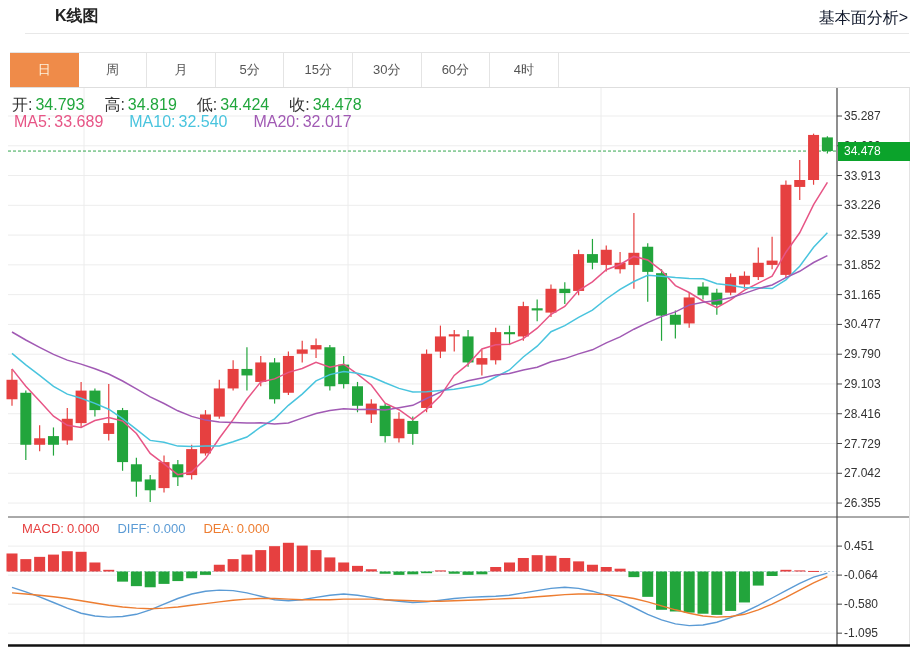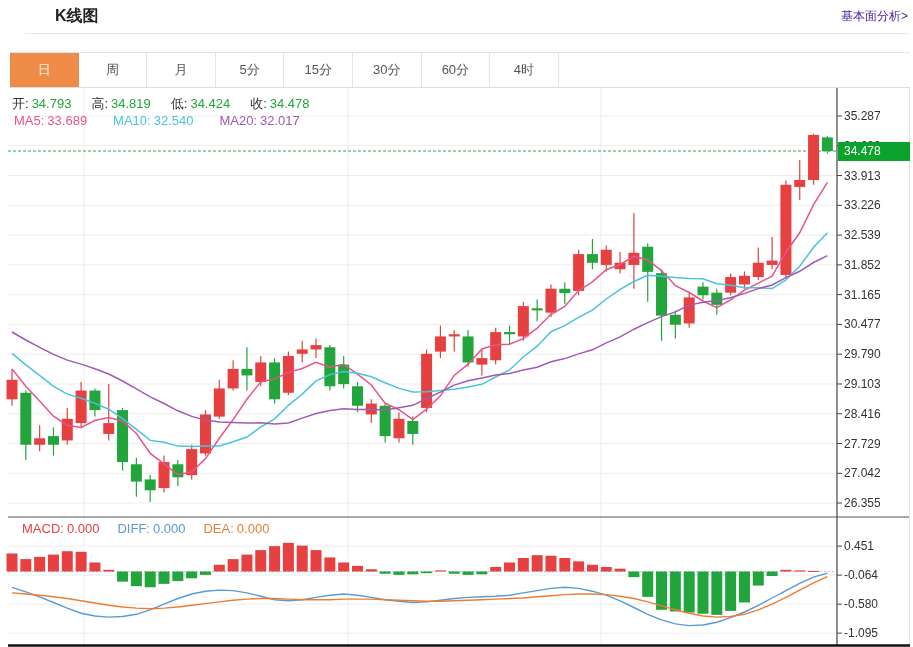--- a/index.html
+++ b/index.html
@@ -1,30 +1,30 @@
 <!DOCTYPE html>
 <html><head>
 <meta charset="utf-8">
 <style>
   html,body{margin:0;padding:0;background:#fff;}
   body{width:913px;height:647px;position:relative;overflow:hidden;
        font-family:"Liberation Sans","DejaVu Sans",sans-serif;}
   .page{position:absolute;inset:0;background:#fff;}
   .title{position:absolute;left:9px;top:6px;font-size:16px;font-weight:bold;color:#222;margin-left:46px;}
-  .an-link{position:absolute;right:5px;top:8px;font-size:12px;color:#4c1d95;text-decoration:none;cursor:pointer;}
+  .an-link{position:absolute;right:5px;top:8px;font-size:16px;color:#0f172a;text-decoration:none;cursor:pointer;}
   .hdr-rule{position:absolute;left:25px;right:4px;top:33px;height:0;border-top:1px solid #e8e8e8;}
   .tabs{position:absolute;left:10px;right:3px;top:52px;height:36px;display:flex;
         border-top:1px solid #e4e4e4;border-bottom:1px solid #dedede;box-sizing:border-box;}
   .tab{width:68.6px;box-sizing:border-box;border-right:1px solid #e4e4e4;text-align:center;
        line-height:34px;font-size:13px;color:#555;cursor:pointer;background:#fff;flex:none;}
   .tab:first-child{border-left:1px solid #e4e4e4;}
   .tab.active{background:#ef8b49;border-color:#ef8b49;color:#fdf3df;}
   .chart-wrap{position:absolute;inset:0;}
   svg{position:absolute;left:0;top:0;}
-  .legend{position:absolute;white-space:nowrap;font-size:13px;}
+  .legend{position:absolute;white-space:nowrap;font-size:16px;}
   .legend .li{margin-right:20px;}
   .legend .k{margin-right:3px;}
   .legend .v{}
   #ohlc{left:12px;top:95px;}
   #ohlc .k{color:#333;}
   #maleg{left:14px;top:113px;}
   #maleg .li{margin-right:26px;text-align:center;}
   #macdleg{left:22px;top:521px;font-size:13px;}
   #macdleg .li{margin-right:18px;}
   .price-tag{position:absolute;left:838px;top:142px;width:72px;height:19px;box-sizing:border-box;

